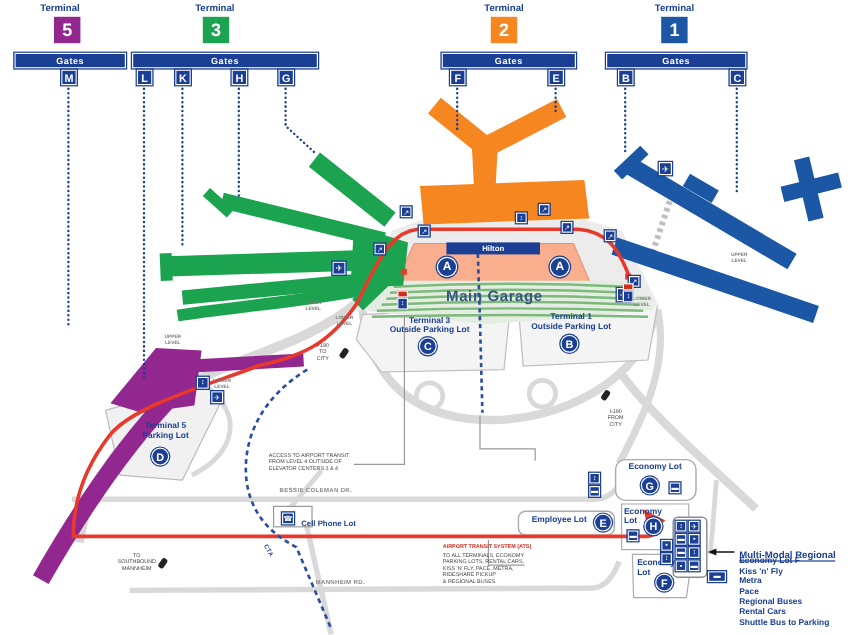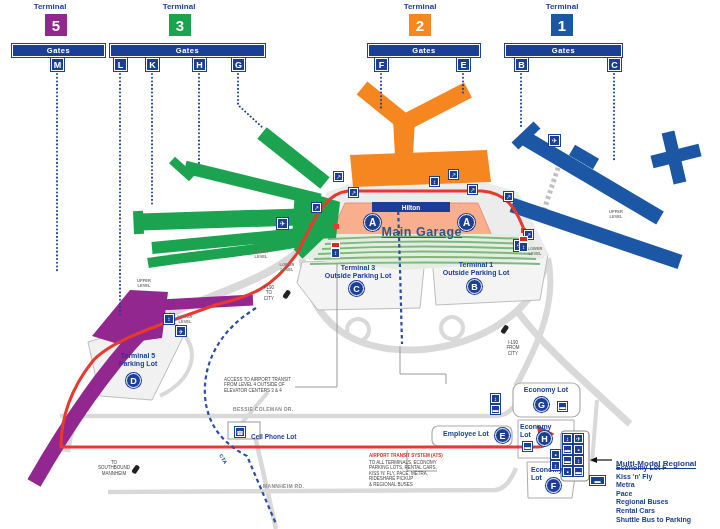--- a/index.html
+++ b/index.html
@@ -184,21 +184,21 @@
 
   <div class="abs tlabel" style="left:542px;top:2px;width:40px;">Terminal</div>
   <div class="abs tsq sq-t1" style="left:551px;top:14px;">1</div>
   <div class="abs gbar" style="left:505px;top:44px;width:115px;">Gates</div>
   <div class="abs badge" style="left:515px;top:58px;">B</div>
   <div class="abs badge" style="left:608px;top:58px;">C</div>
 
   <div class="abs hilton" style="left:372px;top:202px;width:78px;height:10px;">Hilton</div>
   <div class="abs pcirc c17" style="left:364px;top:214px;">A</div>
   <div class="abs pcirc c17" style="left:458px;top:214px;">A</div>
-  <div class="abs garage-title" style="left:362px;top:225px;width:100px;text-align:right;text-decoration:underline;">Main Garage</div>
+  <div class="abs garage-title" style="left:362px;top:240px;width:100px;text-align:center;">Main Garage</div>
 
   <div class="abs lot-label" style="left:312px;top:264px;width:92px;">Terminal 3
 Outside Parking Lot</div>
   <div class="abs pcirc c15" style="left:349px;top:281px;">C</div>
 
   <div class="abs lot-label" style="left:430px;top:261px;width:92px;">Terminal 1
 Outside Parking Lot</div>
   <div class="abs pcirc c15" style="left:467px;top:279px;">B</div>
 
   <div class="abs lot-label" style="left:102px;top:352px;width:72px;">Terminal 5

